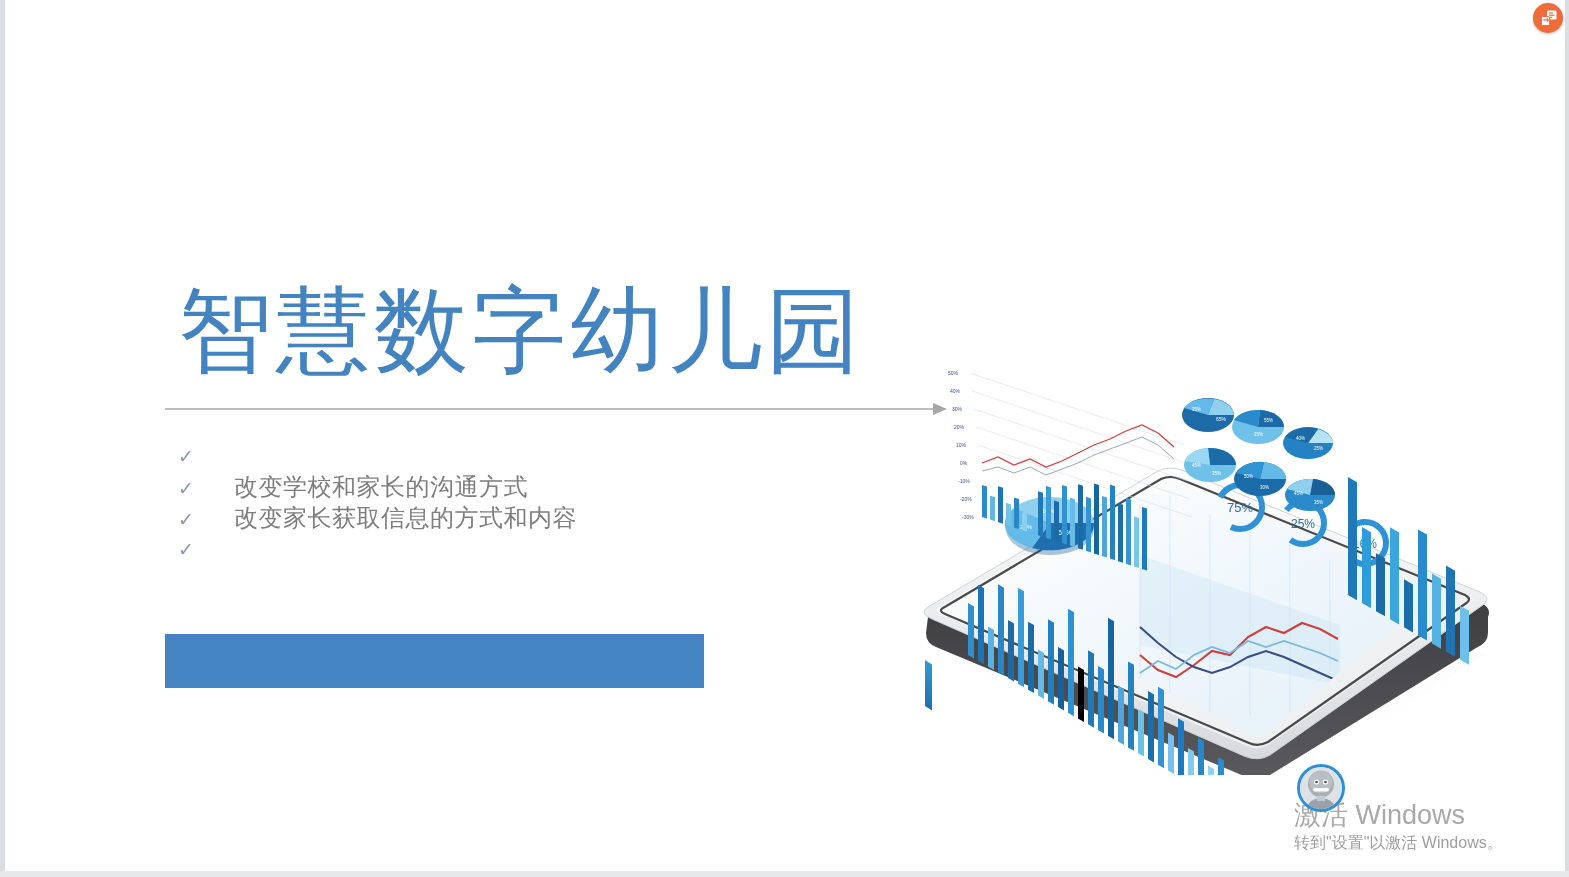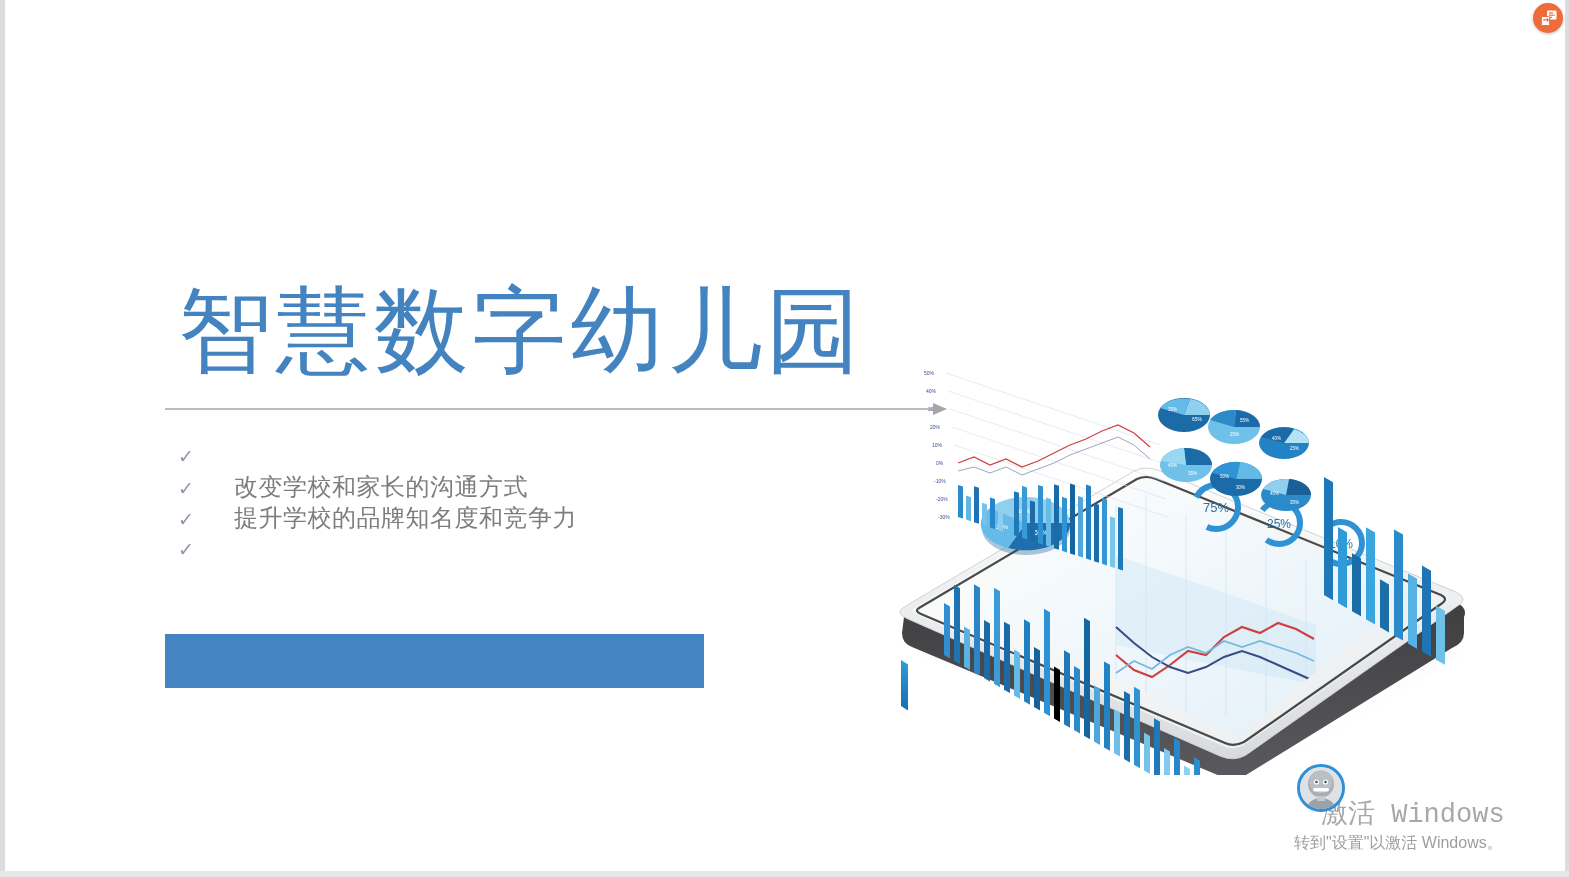--- a/index.html
+++ b/index.html
@@ -103,39 +103,38 @@
   .accent-bar {
     position: absolute;
     left: 165px; top: 634px;
     width: 539px; height: 54px;
     background: #4484c2;
   }
 
   
   .illus {
     position: absolute;
-    left: 816px; top: 355px;
+    left: 840px; top: 355px;
     width: 725px; height: 420px; text-align: right;
   }
   .illus svg { display: block; width: 100%; height: 100%; }
 
   
   .activate-wm {
     position: absolute;
     left: 1294px; top: 800px;
     width: 270px;
     pointer-events: none;
   }
   .activate-title {
     font-size: 27px;
     color: #a8a8a8;
     line-height: 1.15;
-    font-family: Liberation Mono, monospace;
+    font-family: Liberation Sans, sans-serif;
     white-space: nowrap;
-    margin-left: 27px;
   }
   .activate-sub {
     font-size: 16px;
     color: #9e9e9e;
     line-height: 1.4;
     margin-top: 1px;
     white-space: nowrap;
   }
   .avatar-badge {
     position: absolute;
@@ -421,21 +420,21 @@
   <div class="bullets">
     <div class="bullet-row">
       <span class="bullet-mark">✓</span>
     </div>
     <div class="bullet-row">
       <span class="bullet-mark">✓</span>
       <span class="bullet-text">改变学校和家长的沟通方式</span>
     </div>
     <div class="bullet-row">
       <span class="bullet-mark">✓</span>
-      <span class="bullet-text">提升学校的品牌知名度和竞争力</span>
+      <span class="bullet-text">改变家长获取信息的方式和内容</span>
     </div>
     <div class="bullet-row">
       <span class="bullet-mark">✓</span>
     </div>
   </div>
 
   <div class="accent-bar"></div>
 
   <div class="convert-badge">
     <svg width="19" height="19" viewBox="0 0 19 19" xmlns="http://www.w3.org/2000/svg">

